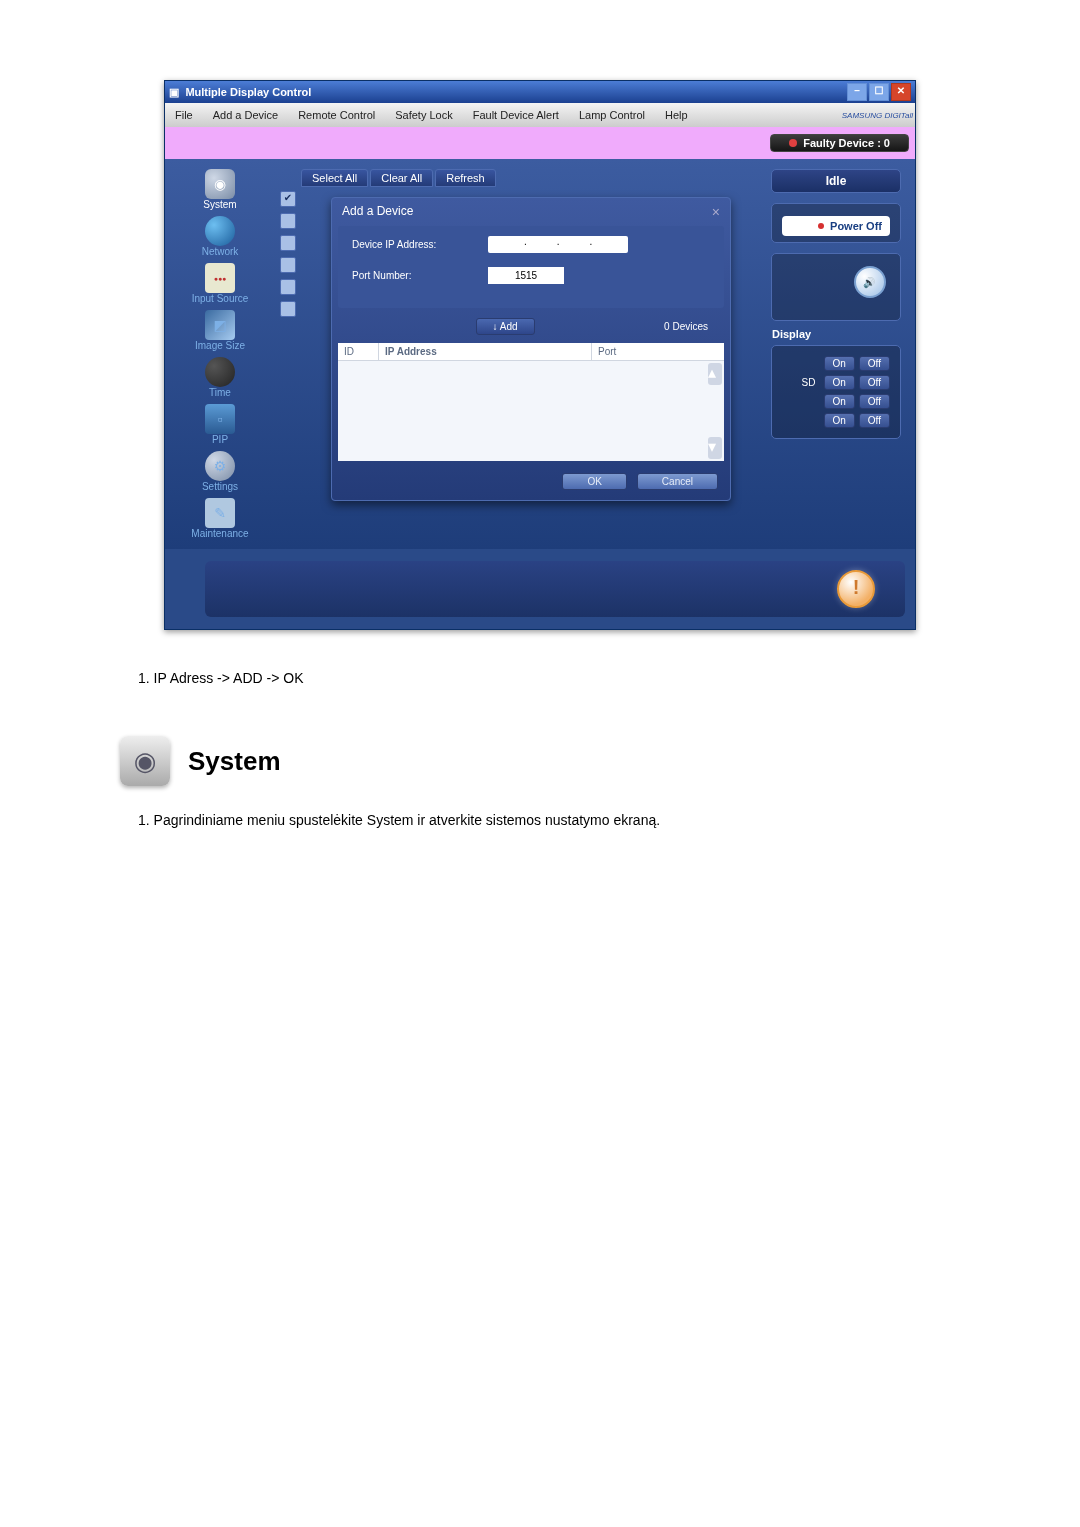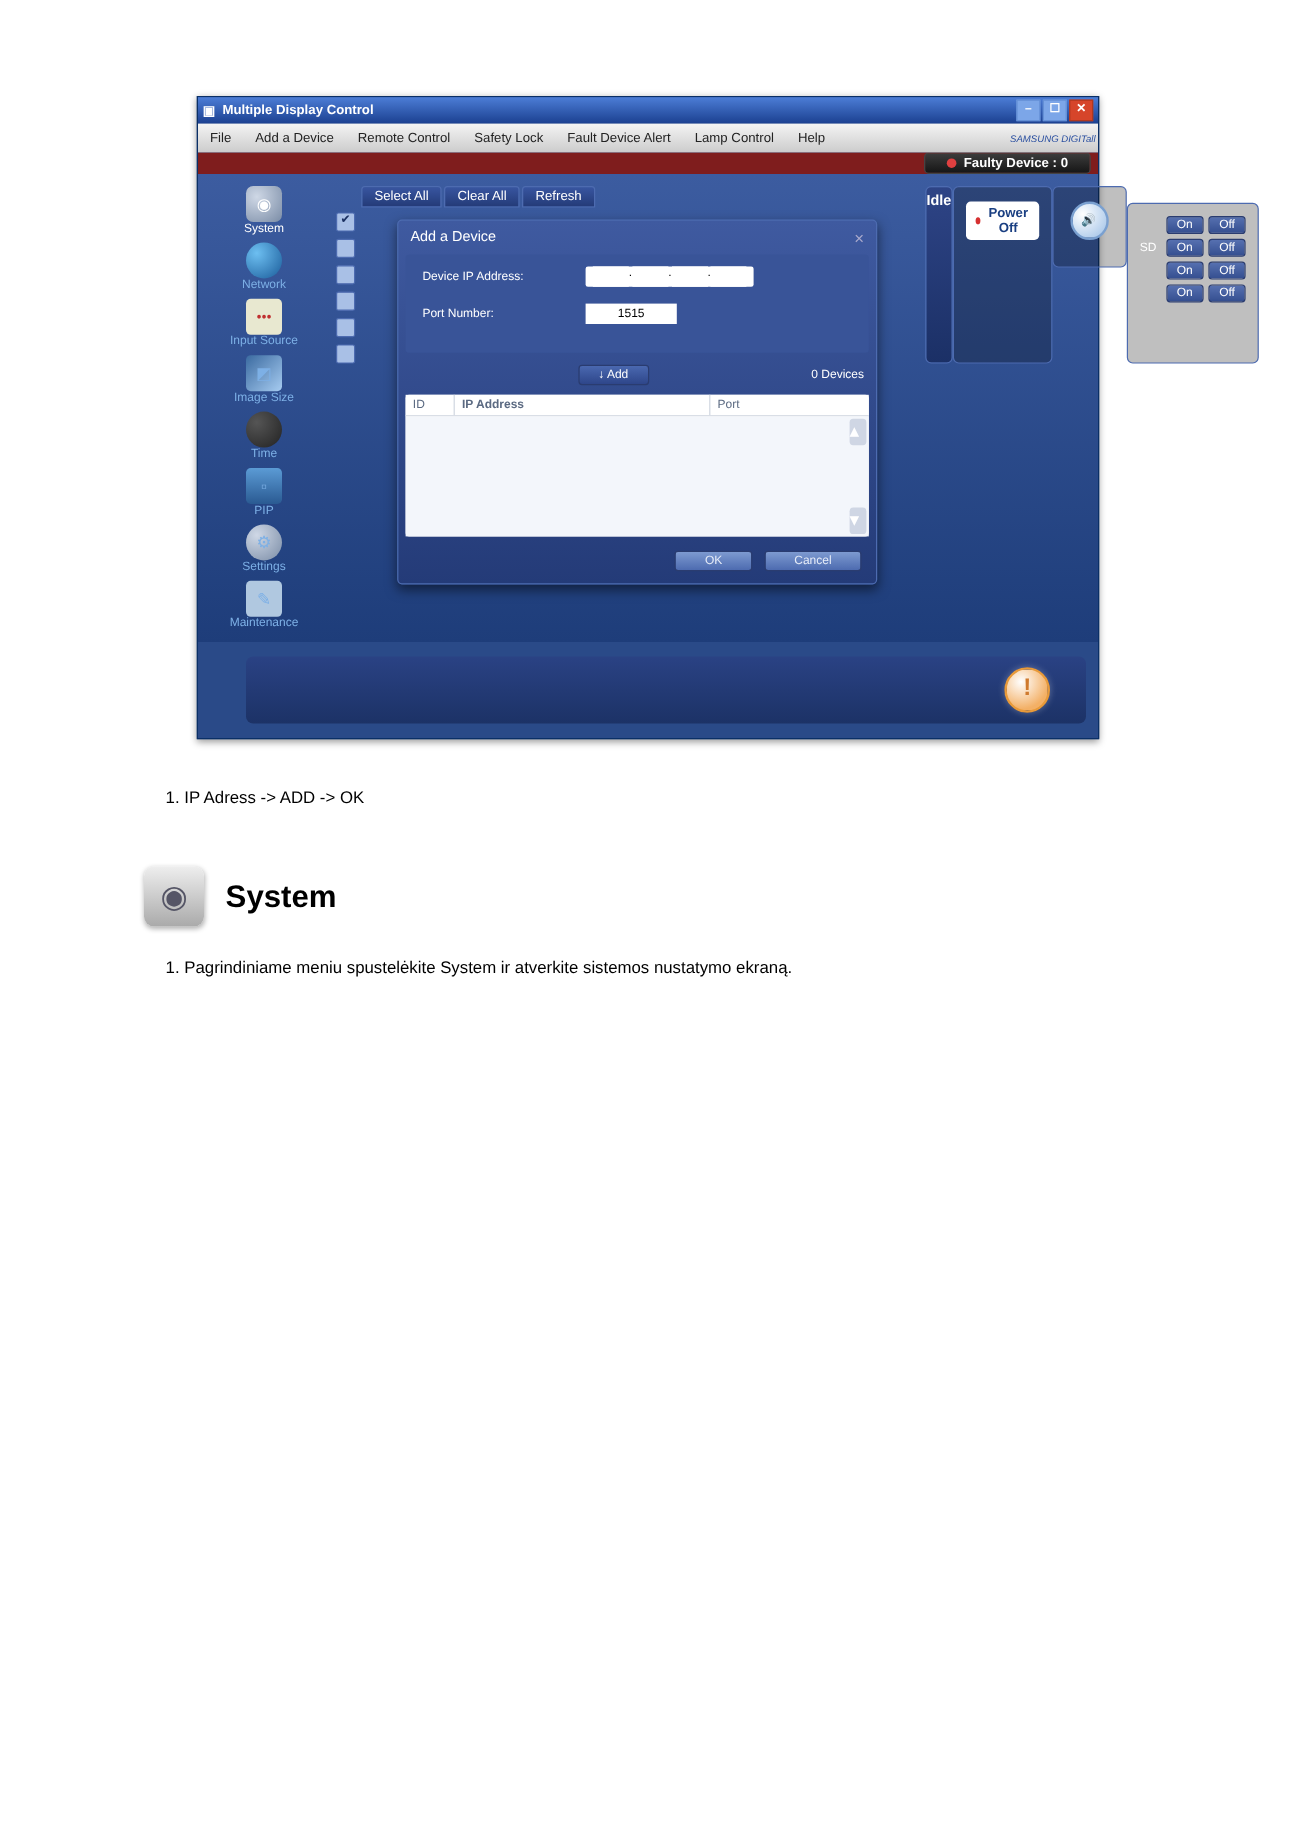--- a/index.html
+++ b/index.html
@@ -57,22 +57,22 @@
     position: absolute;
     right: 2px;
     font-size: 8px;
     color: #2a4fa0;
     font-style: italic;
     text-align: center;
   }
   .status-bar {
     display: flex;
     justify-content: flex-end;
-    background: #7f1d1d;
-    height: 18px;
+    background: #f0abfc;
+    height: 32px;
     align-items: center;
   }
   .status-pill {
     background: linear-gradient(to bottom, #3c3c3c, #161616);
     border: 1px solid #444;
     border-radius: 4px;
     color: #fff;
     font-size: 11px;
     padding: 2px 18px;
     margin-right: 6px;
@@ -156,21 +156,22 @@
     text-align: center;
     color: #1a2f60;
   }
   .content-inner {
     display: flex;
   }
   .right-panel {
     width: 130px;
     padding-left: 10px;
     display: flex;
-    flex-direction: row;
+    flex-direction: column;
+    gap: 10px;
   }
   .panel-box {
     background: rgba(0,0,0,0.25);
     border: 1px solid #4d6bb0;
     border-radius: 5px;
     padding: 6px 10px;
     color: #fff;
     font-size: 11px;
     text-align: center;
   }
@@ -285,21 +286,21 @@
     color: #000;
     font-size: 10px;
     text-align: center;
     border: none;
     padding: 3px;
   }
   .add-row {
     display: flex;
     justify-content: space-between;
     align-items: center;
-    padding: 4px 10px 8px 14px;
+    padding: 4px 22px 8px 14px;
     font-size: 10px;
   }
   .add-btn {
     background: linear-gradient(to bottom, #4a68b0, #2e468a);
     border: 1px solid #2a3c70;
     font-size: 10px; color: #fff;
     padding: 2px 16px;
     border-radius: 3px;
   }
   .list-box {

